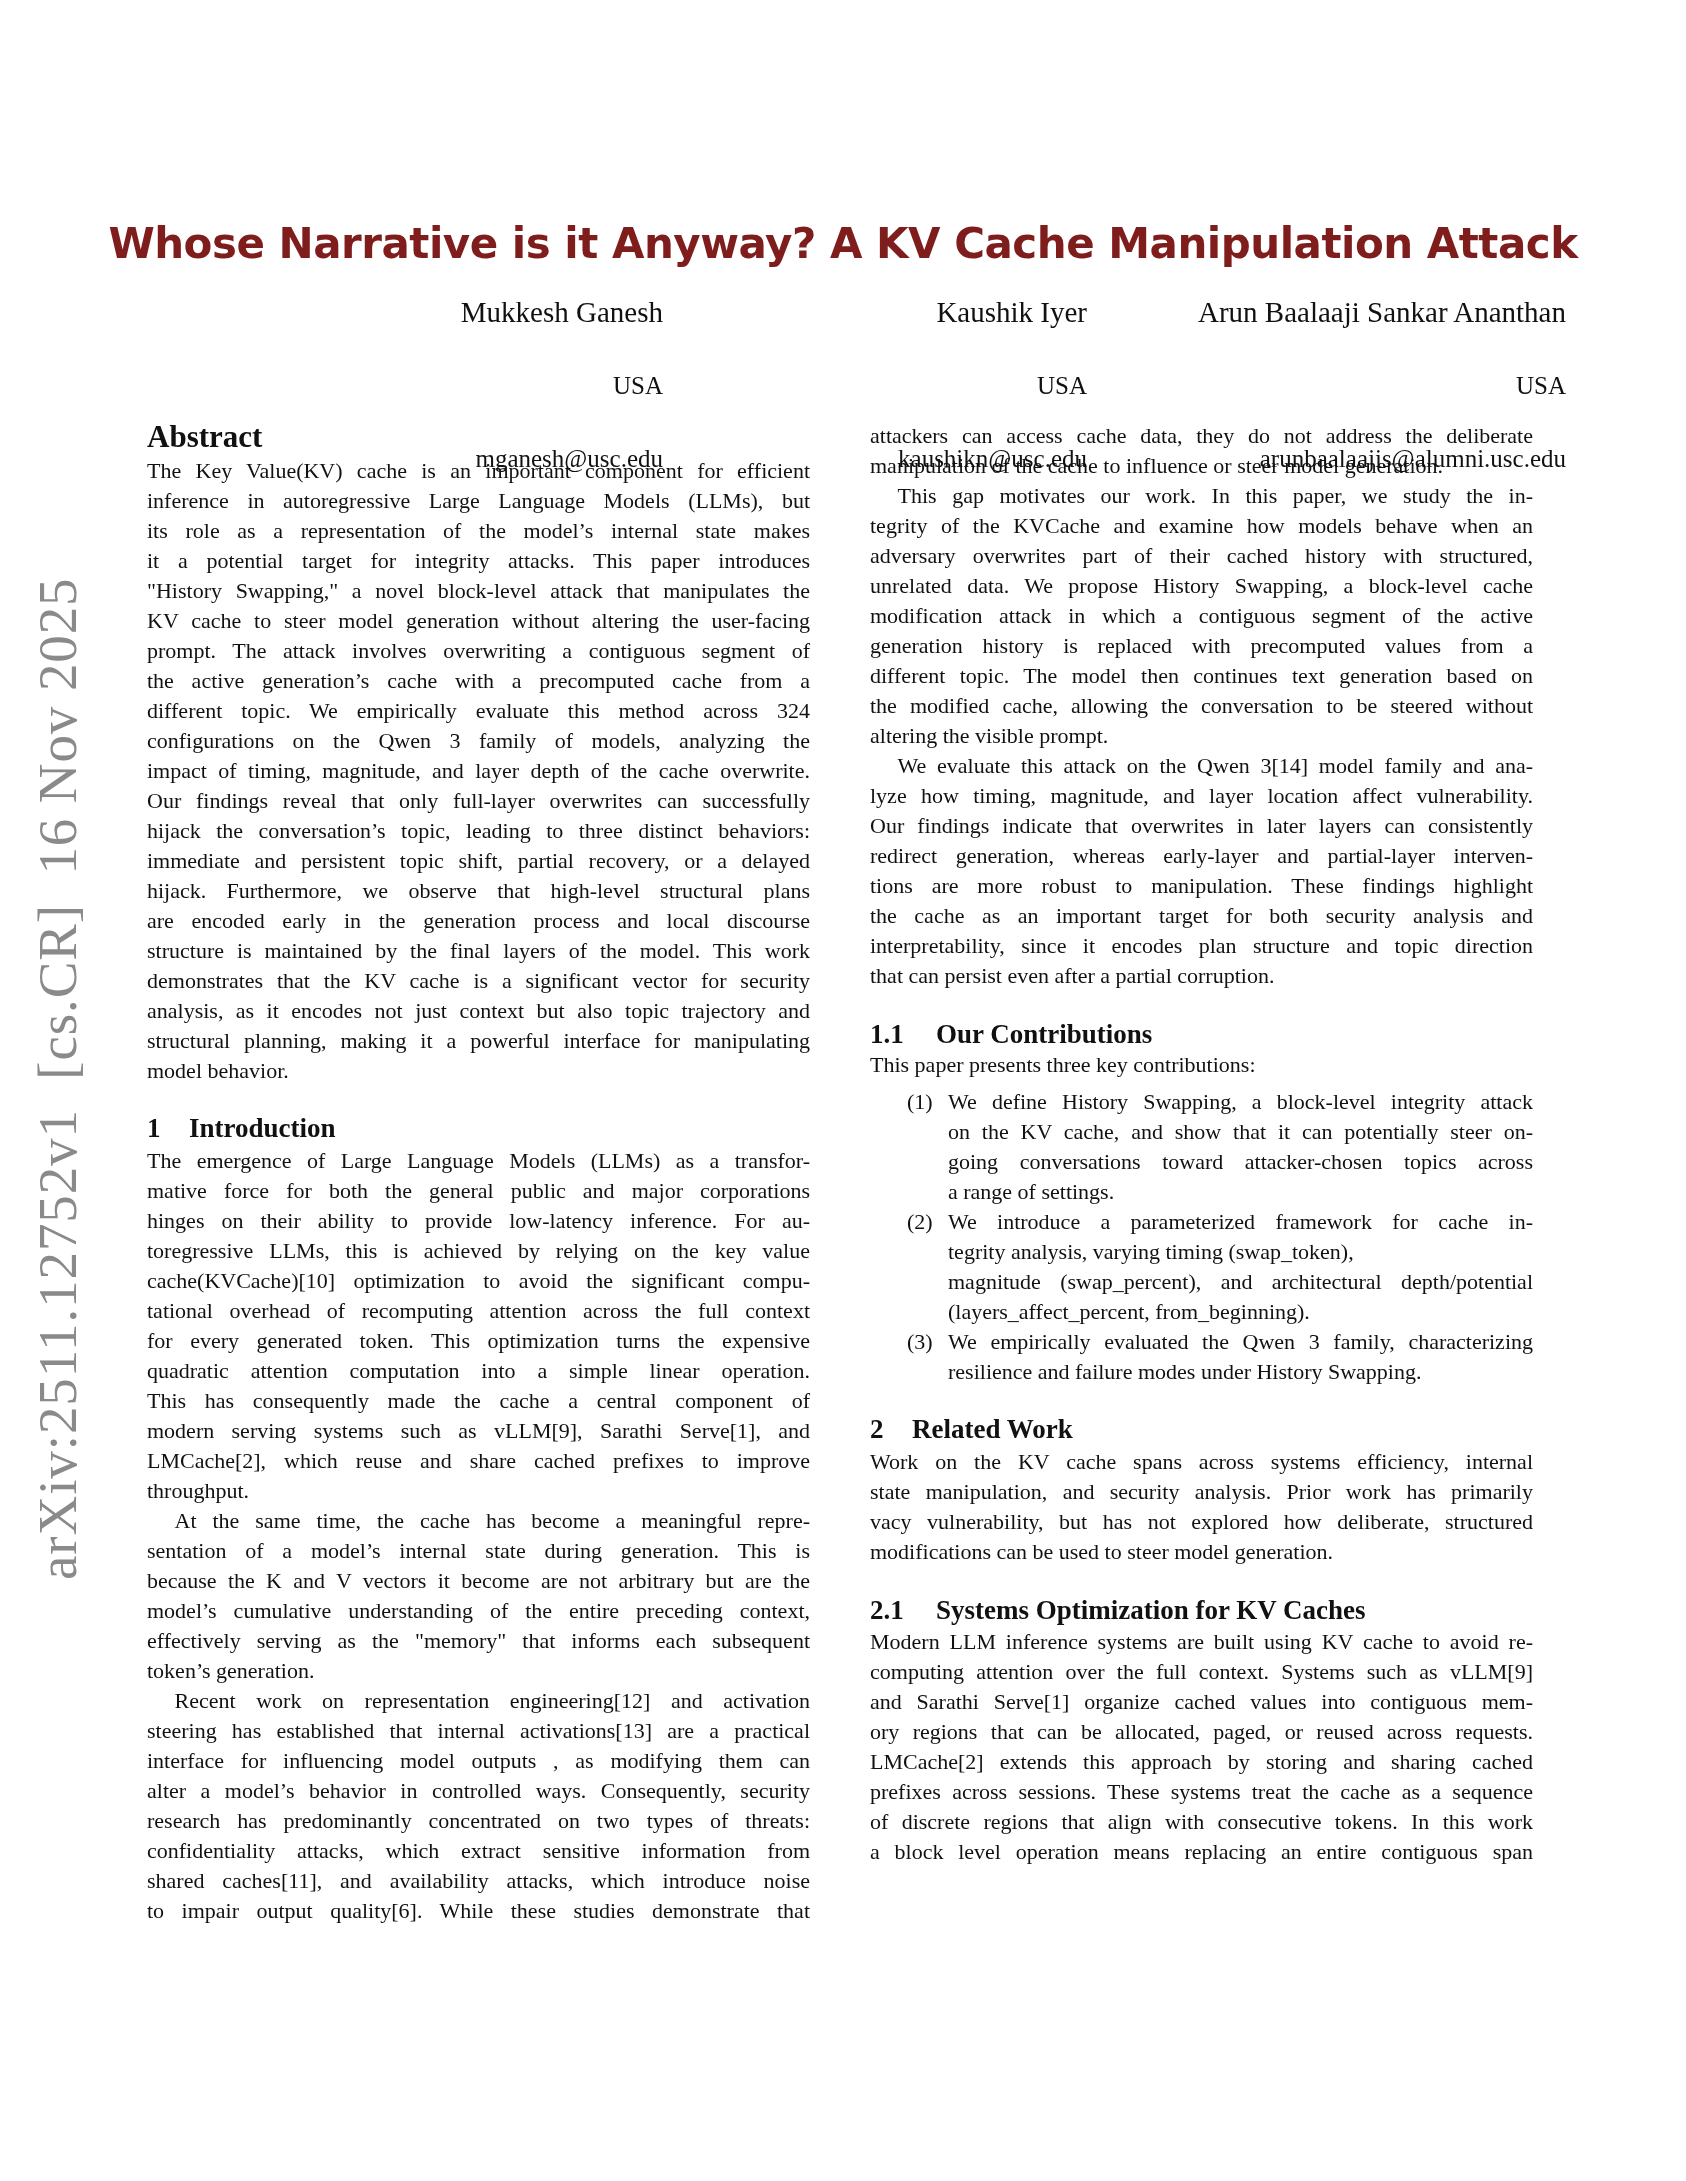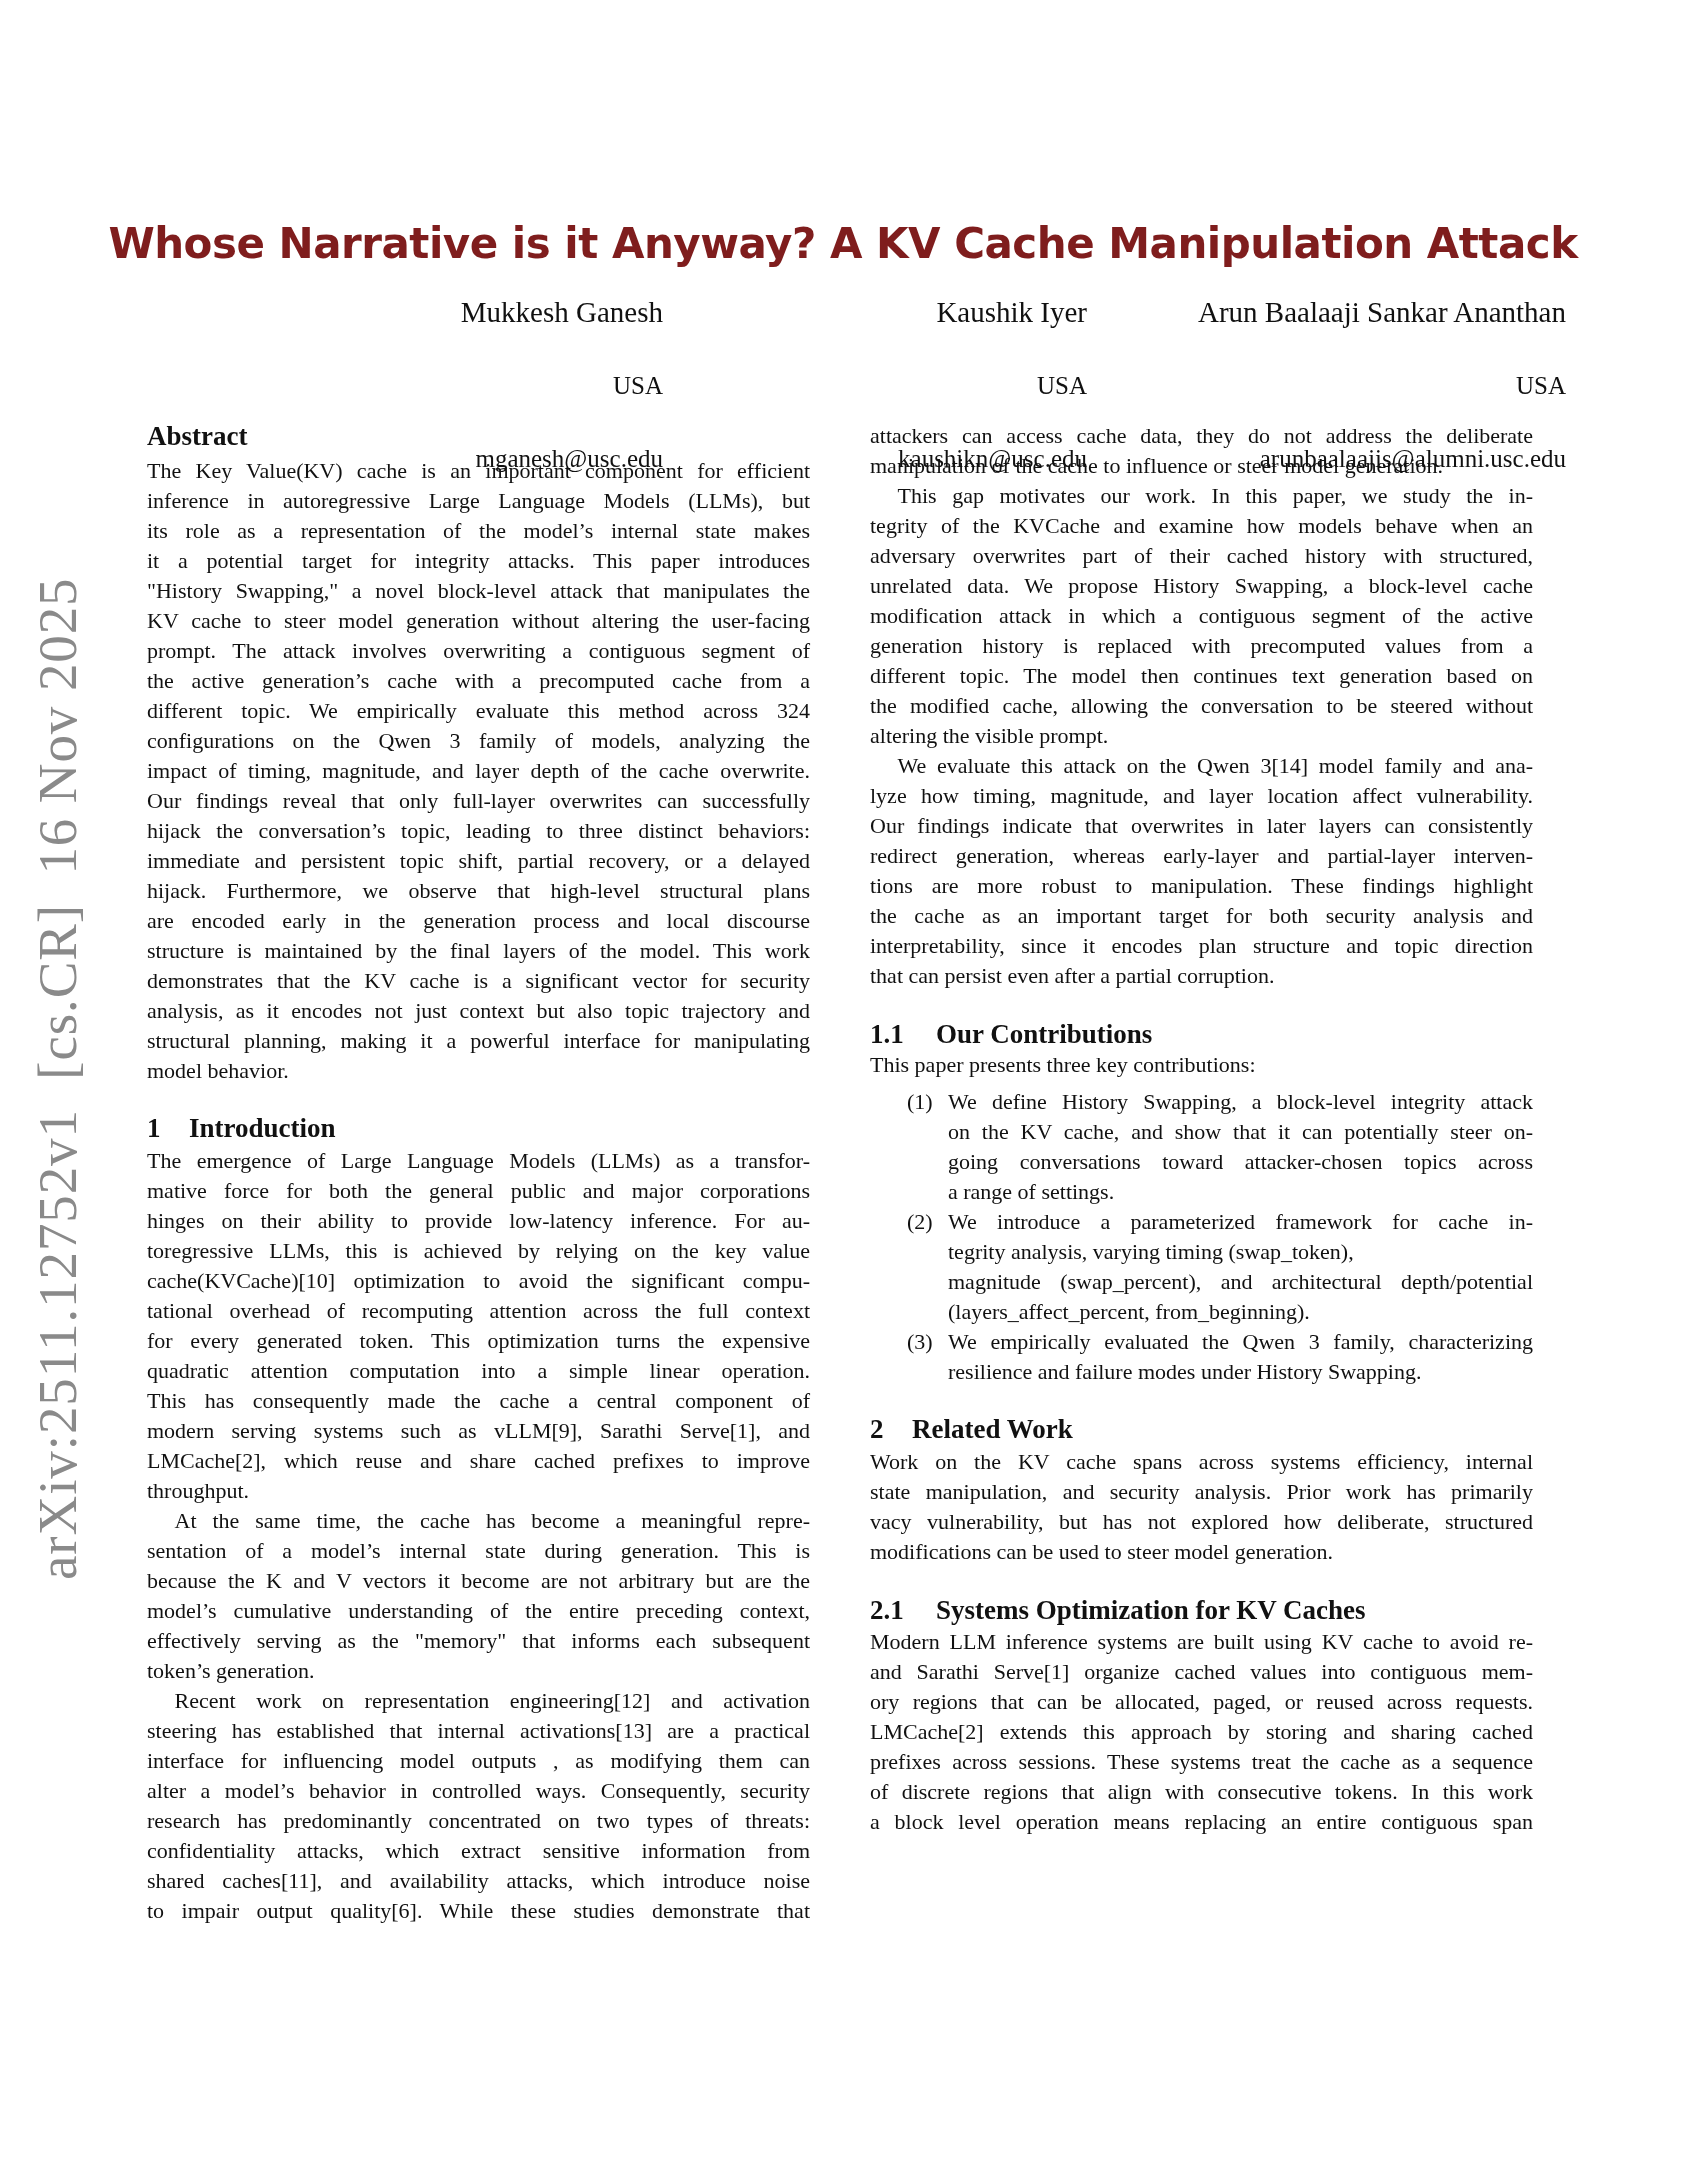--- a/index.html
+++ b/index.html
@@ -12,21 +12,21 @@
             font-size: 29px; line-height: 33px; }
   .author .name { display: block; }
   .author .aff, .author .email { display: block; font-size: 25px; line-height: 33px; margin-top: 40px; }
   .stamp { position: absolute; left: 26px; top: 1580px; width: 1010px; height: 64px;
            transform-origin: 0 0; transform: rotate(-90deg);
            font-size: 55px; color: #8a8a8a; letter-spacing: 0.9px; white-space: pre;
            font-family: "Liberation Serif", "DejaVu Serif", serif; }
   .col { position: absolute; top: 421px; width: 663px; }
   .col.left { left: 147px; }
   .col.right { left: 870px; }
-  .h-abstract { font-weight: bold; font-size: 27px; line-height: 31px; margin: 0 0 3.7px 0; }
+  .h-abstract { font-weight: bold; font-size: 31px; line-height: 31px; margin: 0 0 3.7px 0; }
   .h-sec { font-weight: bold; font-size: 27px; line-height: 31px; margin: 0; }
   .h-sec .num { display: inline-block; width: 42px; }
   .h-sub .num { width: 66px; }
   .line { display: block; font-size: 22px; line-height: 30px; height: 30px;
           text-align: justify; text-align-last: justify; white-space: nowrap; }
   .line.last { text-align-last: left; }
   .line.indent { text-indent: 27.5px; }
   .li { position: relative; padding-left: 78px; }
   .li .marker { position: absolute; left: 37px; top: 0; font-size: 22px; line-height: 30px; }
   .gap-sec { height: 27.5px; }
@@ -187,20 +187,21 @@
       <span class="line">vacy vulnerability, but has not explored how deliberate, structured</span>
       <span class="line last">modifications can be used to steer model generation.</span>
     </div>
   <div class="gap-sec"></div>
   <div class="h-sec h-sub">
     <span class="num">2.1</span><span>Systems Optimization for KV Caches</span>
   </div>
   <div class="gap-small" style="height:1.8px"></div>
   <div>
       <span class="line">Modern LLM inference systems are built using KV cache to avoid re-</span>
+      <span class="line">computing attention over the full context. Systems such as vLLM[9]</span>
       <span class="line">and Sarathi Serve[1] organize cached values into contiguous mem-</span>
       <span class="line">ory regions that can be allocated, paged, or reused across requests.</span>
       <span class="line">LMCache[2] extends this approach by storing and sharing cached</span>
       <span class="line">prefixes across sessions. These systems treat the cache as a sequence</span>
       <span class="line">of discrete regions that align with consecutive tokens. In this work</span>
       <span class="line">a block level operation means replacing an entire contiguous span</span>
     </div>
 </div>
 
 

